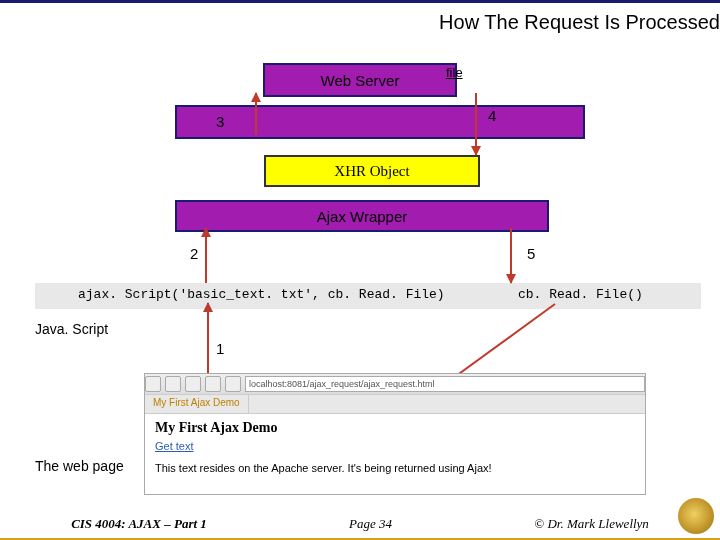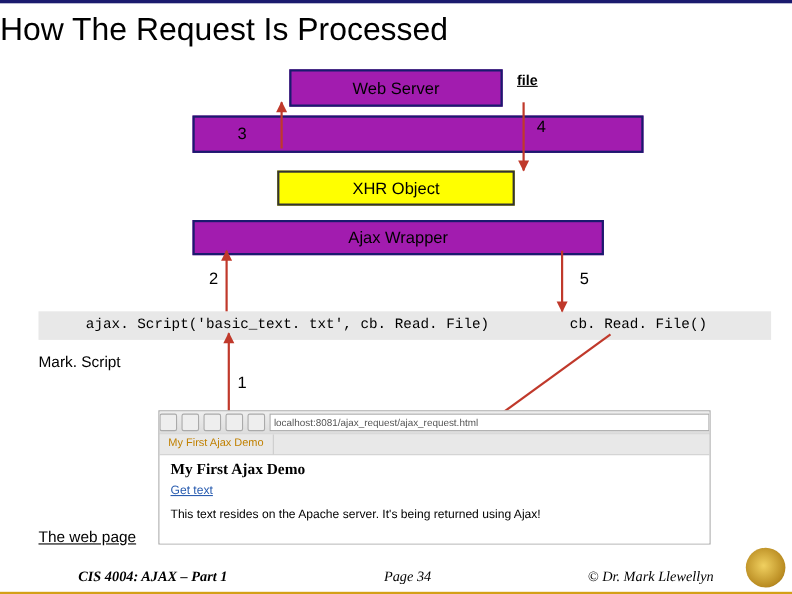--- a/index.html
+++ b/index.html
@@ -8,22 +8,22 @@
     width: 720px;
     height: 540px;
     font-family: Arial, sans-serif;
     position: relative;
     background: white;
     border-top: 3px solid #1a1a6e;
     border-bottom: 2px solid #d4a017;
     box-sizing: border-box;
   }
   .title {
-    text-align: left;
-    font-size: 29px;
+    text-align: right;
+    font-size: 20px;
     font-weight: normal;
     margin-top: 8px;
   }
   .box {
     position: absolute;
     border: 2px solid #1a1a6e;
     background: #a21caf;
     display: flex;
     align-items: center;
     justify-content: center;
@@ -181,47 +181,47 @@
 </style>
 </head>
 <body>
 
 <div class="title">How The Request Is Processed</div>
 
 <div class="box" style="left:263px; top:60px; width:190px; height:30px;">
   <span>Web Server</span>
 </div>
 
-<div class="label" style="left:470px; top:62px; font-size:13px; text-decoration: underline; font-weight: bold;">file</div>
+<div class="label" style="left:446px; top:62px; font-size:13px; text-decoration: underline;">file</div>
 
 <div class="box" style="left:175px; top:102px; width:370px; height:30px; justify-content:flex-start; padding-left:36px;">
   <span></span>
 </div>
 
-<div class="box yellow-box" style="left:252px; top:152px; width:212px; height:28px;">
+<div class="box yellow-box" style="left:264px; top:152px; width:212px; height:28px;font-family:Liberation Serif, serif;">
   <span>XHR Object</span>
 </div>
 
 <div class="box" style="left:175px; top:197px; width:370px; height:28px;">
   <span>Ajax Wrapper</span>
 </div>
 
 <div class="step-num" style="left:216px; top:110px;">3</div>
 <div class="step-num" style="left:488px; top:104px;">4</div>
 <div class="step-num" style="left:190px; top:242px;">2</div>
 <div class="step-num" style="left:527px; top:242px;">5</div>
 <div class="step-num" style="left:216px; top:337px;">1</div>
 <div class="step-num" style="left:430px; top:392px;">6</div>
 
 <div class="code-strip" style="left:35px; top:280px; width:650px; height:18px;"></div>
 <div class="code-strip" style="left:70px; top:280px; background:transparent;">ajax. Script('basic_text. txt', cb. Read. File)</div>
 <div class="code-strip" style="left:510px; top:280px; background:transparent;">cb. Read. File()</div>
 
-<div class="label" style="left:35px; top:318px;">Mark. Script</div>
-<div class="label" style="left:35px; top:477px;text-decoration:underline;">The web page</div>
+<div class="label" style="left:35px; top:318px;">Java. Script</div>
+<div class="label" style="left:35px; top:455px;">The web page</div>
 
 <div class="arrow up" style="left:255px; top:90px; height:42px;"></div>
 
 <div class="arrow down" style="left:475px; top:90px; height:62px;"></div>
 
 <div class="arrow up" style="left:205px; top:225px; height:55px;"></div>
 
 <div class="arrow down" style="left:510px; top:225px; height:55px;"></div>
 
 <div class="arrow up" style="left:207px; top:300px; height:135px;"></div>

